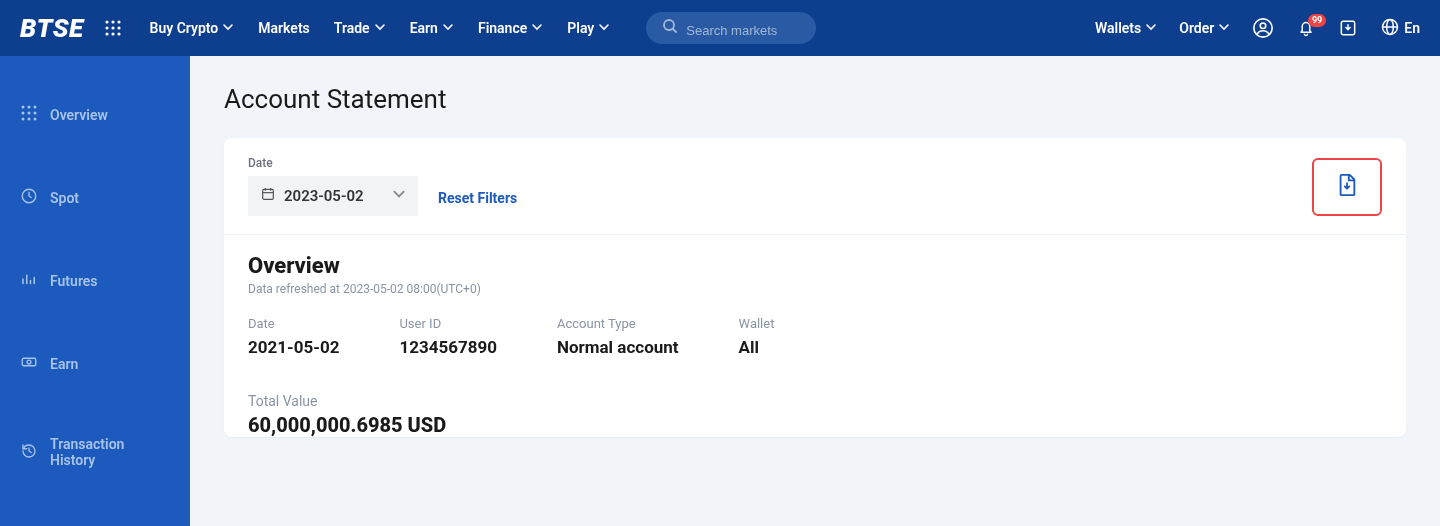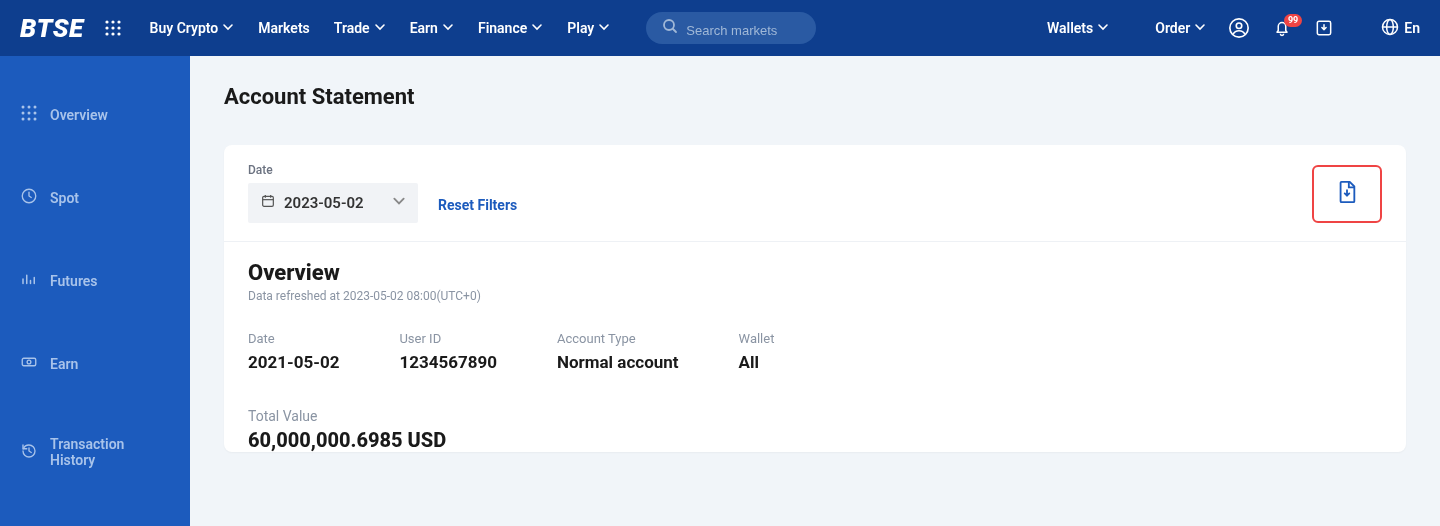--- a/index.html
+++ b/index.html
@@ -65,21 +65,20 @@
     align-items: center;
     gap: 22px;
   }
   .hr-item {
     display: flex;
     align-items: center;
     gap: 4px;
     font-size: 14px;
     font-weight: 600;
     cursor: pointer;
-    margin-left: 24px;
   }
   .icon-btn { display: inline-flex; cursor: pointer; position: relative; }
   .badge {
     position: absolute;
     top: -4px;
     right: -10px;
     background: #ef4444;
     color: #fff;
     font-size: 9px;
     font-weight:700;
@@ -109,24 +108,24 @@
   }
   .sidebar-item.active { color: #fff; }
   .sidebar-item svg { flex-shrink: 0; }
 
   .main {
     flex: 1;
     padding: 28px 34px 0 34px;
     overflow: hidden;
   }
   .page-title {
-    font-size: 22px;
-    font-weight: 700;
+    font-size: 26px;
+    font-weight: 400;
     color: #1a1a1a;
-    margin-bottom: 36px;
+    margin-bottom: 24px;
   }
 
   .card {
     background: #fff;
     border-radius: 8px;
     box-shadow: 0 1px 2px rgba(0,0,0,0.04);
   }
 
   .filter-row {
     display: flex;
@@ -173,21 +172,21 @@
     border: 2px solid #ef4444;
     border-radius: 6px;
     display: flex;
     align-items: center;
     justify-content: center;
     cursor: pointer;
   }
 
   .overview-section { padding: 18px 24px 0 24px; }
   .ov-title { font-size: 22px; font-weight: 800; margin-bottom: 4px; }
-  .ov-sub { font-size: 12px; color: #8a94a3; margin-bottom: 28px; }
+  .ov-sub { font-size: 12px; color: #8a94a3; margin-bottom: 20px; }
   .ov-grid {
     display: flex;
     gap: 60px;
     margin-bottom: 36px;
   }
   .ov-cell-label { font-size: 13px; color: #8a94a3; margin-bottom: 6px; }
   .ov-cell-val { font-size: 17px; font-weight: 700; color: #1a1a1a; }
   .total-label { font-size: 14px; color: #8a94a3; margin-bottom: 4px; }
   .total-val { font-size: 20px; font-weight: 800; }
 </style>

